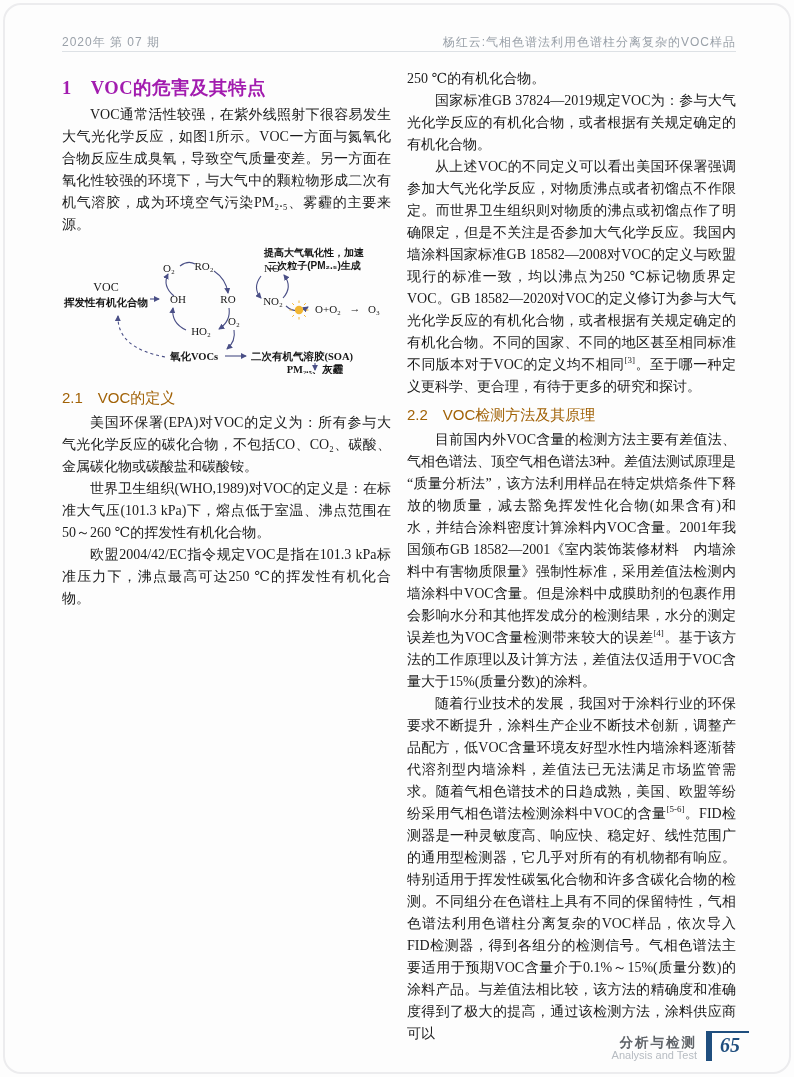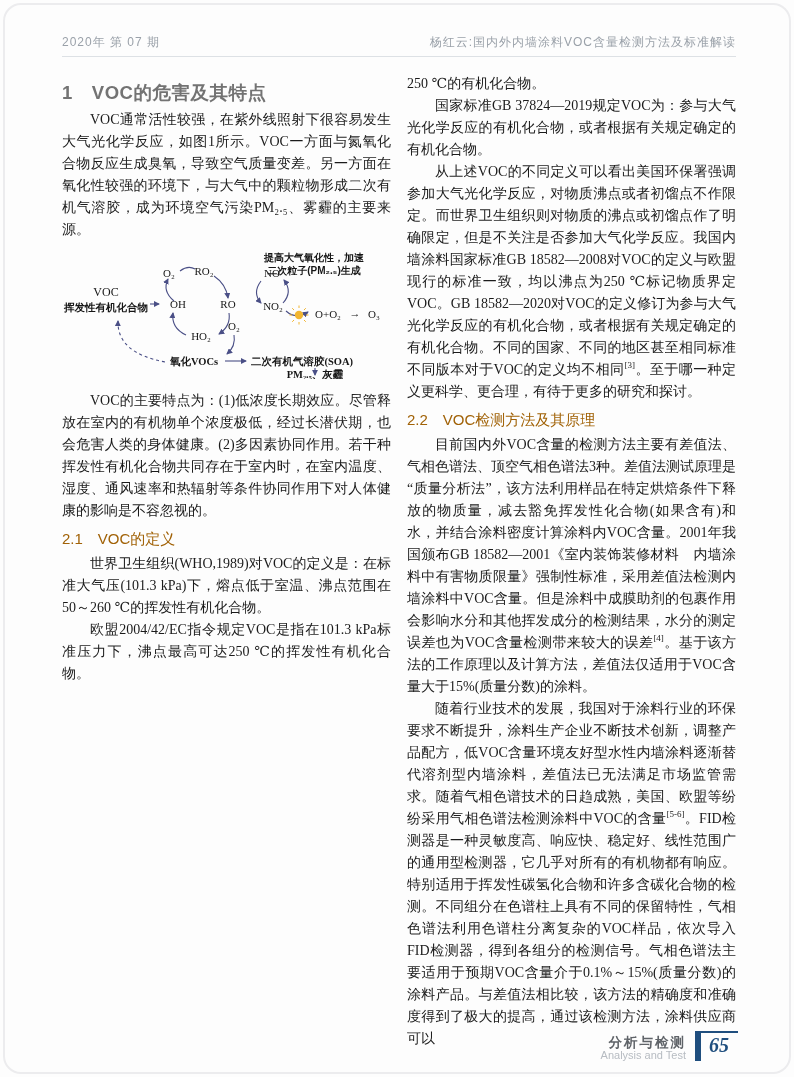--- a/index.html
+++ b/index.html
@@ -10,29 +10,29 @@
   }
   .corner-frame{
     position:absolute;inset:3px;border:2px solid #ececee;border-radius:18px;
     pointer-events:none;
   }
   .inner{padding:34px 58px 0 62px}
   .page-header{
     display:flex;justify-content:space-between;align-items:flex-end;
     font-family:"Liberation Sans","DejaVu Sans",sans-serif;
     font-size:12px;color:#9aa1a9;letter-spacing:1px;
-    padding-bottom:5px;border-bottom:1px solid #dde1e5;
+    border-bottom:1px solid #dde1e5;
   }
   main{display:flex;gap:16px;margin-top:16px}
   .col{width:329px;font-size:14px;line-height:22px;text-align:justify}
   .col p{margin:0;text-indent:2em}
   .col p.cont{text-indent:0}
   h1{
-    font-family:Liberation Sans, sans-serif;
-    font-size:18.5px;font-weight:600;color:#737373;
+    font-family:Liberation Serif, serif;
+    font-size:18.5px;font-weight:600;color:#a21caf;
     margin:9px 0 5px;letter-spacing:.5px;
   }
   h2{
     font-family:"Liberation Sans","DejaVu Sans",sans-serif;
     font-size:15px;font-weight:400;color:#a16207;
     margin:6px 0 3px;
   }
   sup.ref{font-size:9px;line-height:0;vertical-align:super}
   figure{margin:8px 0 4px;text-align:center}
   .figcap-cn{
@@ -44,21 +44,21 @@
     font-weight:700;font-size:12.5px;line-height:18px;
   }
   .diagram text{fill:#161616;font-family:"Liberation Serif","DejaVu Serif",serif}
   .diagram .chem{font-size:11px}
   .diagram .note{
     font-family:"Liberation Sans","DejaVu Sans",sans-serif;
     font-size:10px;font-weight:700;
   }
   .diagram .cjk{font-size:10.5px;font-weight:600}
   .page-footer{
-    position:absolute;right:56px;bottom:16px;
+    position:absolute;right:45px;bottom:16px;
     display:flex;align-items:flex-start;margin-left:22px;
   }
   .ft-titles{
     text-align:right;margin-right:9px;margin-top:4px;
     font-family:"Liberation Sans","DejaVu Sans",sans-serif;
   }
   .ft-cn{font-size:13.5px;font-weight:700;color:#5f6368;letter-spacing:2px;line-height:15px}
   .ft-en{font-size:11px;color:#b7bcc2;line-height:11px}
   .pagenum{
     border-top:2px solid #1f4e7e;border-left:6px solid #1f4e7e;
@@ -69,21 +69,21 @@
 </style>
 </head>
 <body>
 
 <div class="corner-frame"></div>
 
 <div class="inner">
 
   <header class="page-header">
     <span>2020年  第 07 期</span>
-    <span>杨红云:国内外内墙涂料VOC含量检测方法及标准解读</span>
+    <span>杨红云:气相色谱法利用色谱柱分离复杂的VOC样品</span>
   </header>
 
   <main>
 
     <div class="col">
       <h1>1　VOC的危害及其特点</h1>
       <p>VOC通常活性较强，在紫外线照射下很容易发生大气光化学反应，如图1所示。VOC一方面与氮氧化合物反应生成臭氧，导致空气质量变差。另一方面在氧化性较强的环境下，与大气中的颗粒物形成二次有机气溶胶，成为环境空气污染PM₂.₅、雾霾的主要来源。</p>
 
       <figure>
         <svg class="diagram" width="329" height="130" viewBox="0 0 329 130">
@@ -145,23 +145,23 @@
             <path d="M 163 112 L 184 112" marker-end="url(#ah)"></path>
             <path d="M 253 119 L 253 126" marker-end="url(#ah)"></path>
             <path d="M 103 113 Q 55 104 56 72" stroke-dasharray="3 3" marker-end="url(#ah)"></path>
           </g>
           <text x="108" y="116" class="cjk">氧化VOCs</text>
           <text x="189" y="116" class="cjk">二次有机气溶胶(SOA)</text>
           <text x="253" y="129" text-anchor="middle" class="cjk">PM₂.₅、灰霾</text>
         </svg>
       </figure>
 
-      <p>VOC的主要特点为：(1)低浓度长期效应。尽管释放在室内的有机物单个浓度极低，经过长潜伏期，也会危害人类的身体健康。(2)多因素协同作用。若干种挥发性有机化合物共同存在于室内时，在室内温度、湿度、通风速率和热辐射等条件协同作用下对人体健康的影响是不容忽视的。</p>
 
       <h2>2.1　VOC的定义</h2>
+      <p>美国环保署(EPA)对VOC的定义为：所有参与大气光化学反应的碳化合物，不包括CO、CO₂、碳酸、金属碳化物或碳酸盐和碳酸铵。</p>
       <p>世界卫生组织(WHO,1989)对VOC的定义是：在标准大气压(101.3 kPa)下，熔点低于室温、沸点范围在50～260 ℃的挥发性有机化合物。</p>
       <p>欧盟2004/42/EC指令规定VOC是指在101.3 kPa标准压力下，沸点最高可达250 ℃的挥发性有机化合物。</p>
     </div>
 
     <div class="col">
       <p class="cont">250 ℃的有机化合物。</p>
       <p>国家标准GB 37824—2019规定VOC为：参与大气光化学反应的有机化合物，或者根据有关规定确定的有机化合物。</p>
       <p><span>从上述VOC的不同定义可以看出美国环保署强调参加大气光化学反应，对物质沸点或者初馏点不作限定。而世界卫生组织则对物质的沸点或初馏点作了明确限定，但是不关注是否参加大气化学反应。我国内墙涂料国家标准GB 18582—2008对VOC的定义与欧盟现行的标准一致，均以沸点为250 ℃标记物质界定VOC。GB 18582—2020对VOC的定义修订为参与大气光化学反应的有机化合物，或者根据有关规定确定的有机化合物。不同的国家、不同的地区甚至相同标准不同版本对于VOC的定义均不相同</span><sup class="ref">[3]</sup><span>。至于哪一种定义更科学、更合理，有待于更多的研究和探讨。</span></p>
 
       <h2>2.2　VOC检测方法及其原理</h2>

